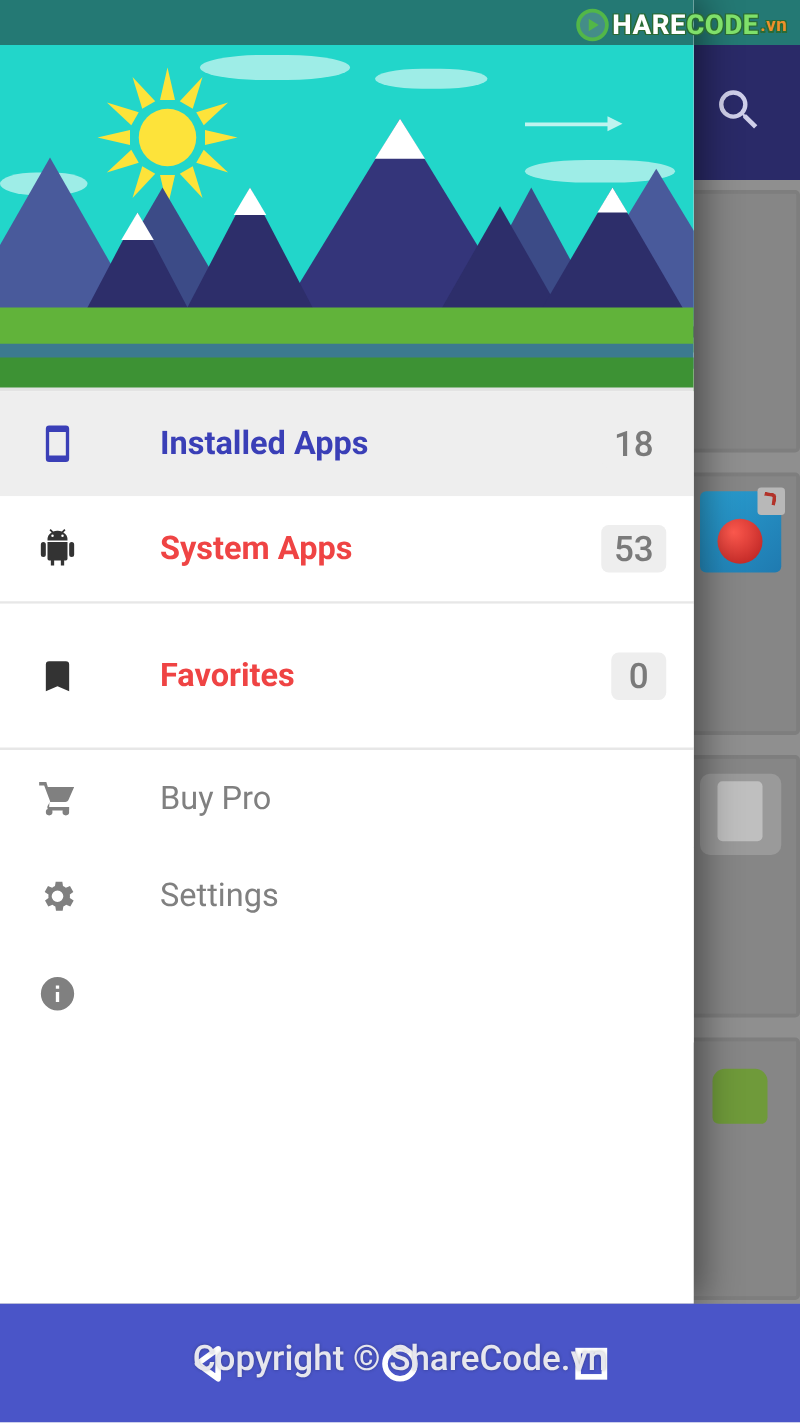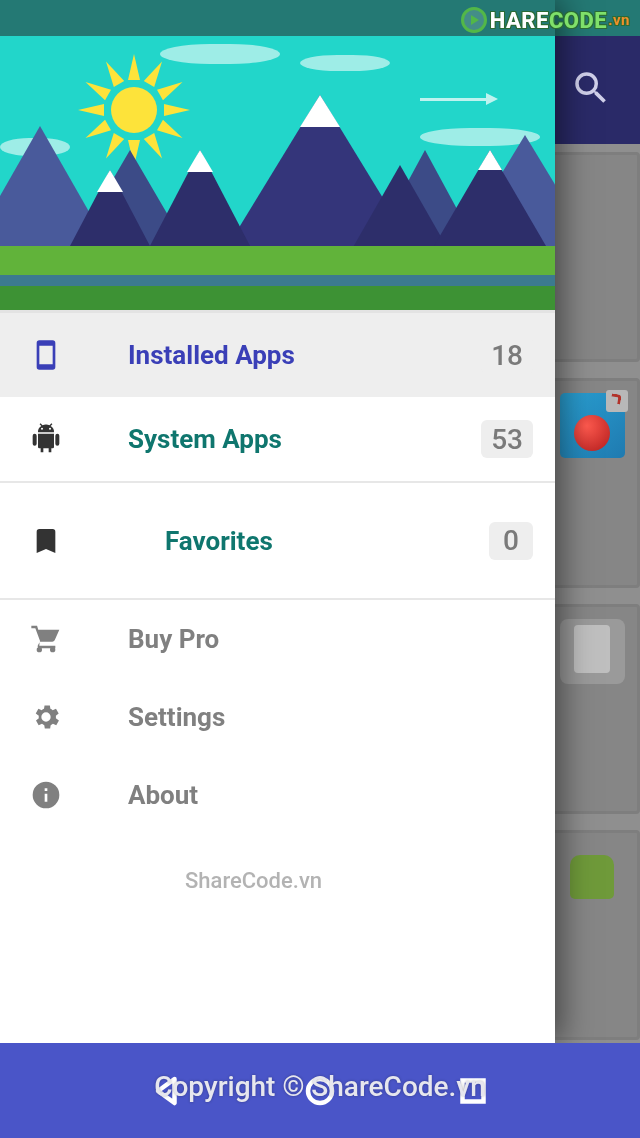--- a/index.html
+++ b/index.html
@@ -99,27 +99,27 @@
     width: 555px;
   }
   .drawer-item {
     display: flex;
     align-items: center;
     height: 84px;
     padding: 0 22px 0 30px;
     background: #ffffff;
   }
   .drawer-item.selected { background: #eeeeee; }
-  .drawer-item.tall { height: 115px; gap: 37px; }
+  .drawer-item.tall { height: 115px; }
   .drawer-item .di-icon { width: 98px; display:flex; align-items:center; }
   .drawer-item .di-label {
     flex: 1;
     font-size: 26px;
     font-weight: 700;
-    color: #0f766e;
+    color: #ef4444;
   }
   .drawer-item.selected .di-label { color: #3a3fb7; }
   .drawer-item .di-sub {
     margin-left: auto;
     font-size: 24px;
     font-weight: 400;
     color: #8d8d8d;
     padding-right: 4px;
   }
   .badge {
@@ -130,21 +130,21 @@
     background: #eeeeee;
     border-radius: 6px;
     display:flex; align-items:center; justify-content:center;
     font-size: 28px;
     font-weight: 500;
     color: #7a7a7a;
   }
   .drawer-divider { height: 2px; background:#e7e7e7; }
 
   .drawer-item.secondary .di-label {
-    font-weight: 700;
+    font-weight: 400;
     color: #808080;
   }
 
   
   .ic { width:32px; height:32px; }
   .ic svg { width:32px; height:32px; }
 
   
   .wm-mid {
     position: absolute;
@@ -350,27 +350,25 @@
       </div>
 
       <div class="drawer-item secondary" style="height:78px;">
         <span class="di-icon">
             <span class="ic">
           <svg viewBox="0 0 24 24">
                 <path fill="#808080" d="M12 2a10 10 0 1010 10A10 10 0 0012 2zm1 15h-2v-6h2zm0-8h-2V7h2z"></path>
               </svg>
         </span>
           </span>
-        <span class="di-label">About</span>
       </div>
 
     </div>
   </div>
 
-  <div class="wm-mid">ShareCode.vn</div>
 
   <div class="nav-bar">
     <span class="nb-icon">
       <svg viewBox="0 0 24 24">
           <path d="M17 4 L6 12 L17 20 Z" stroke-linejoin="round"></path>
         </svg>
     </span>
     <span class="nb-icon">
       <svg viewBox="0 0 24 24">
           <circle cx="12" cy="12" r="8"></circle>

